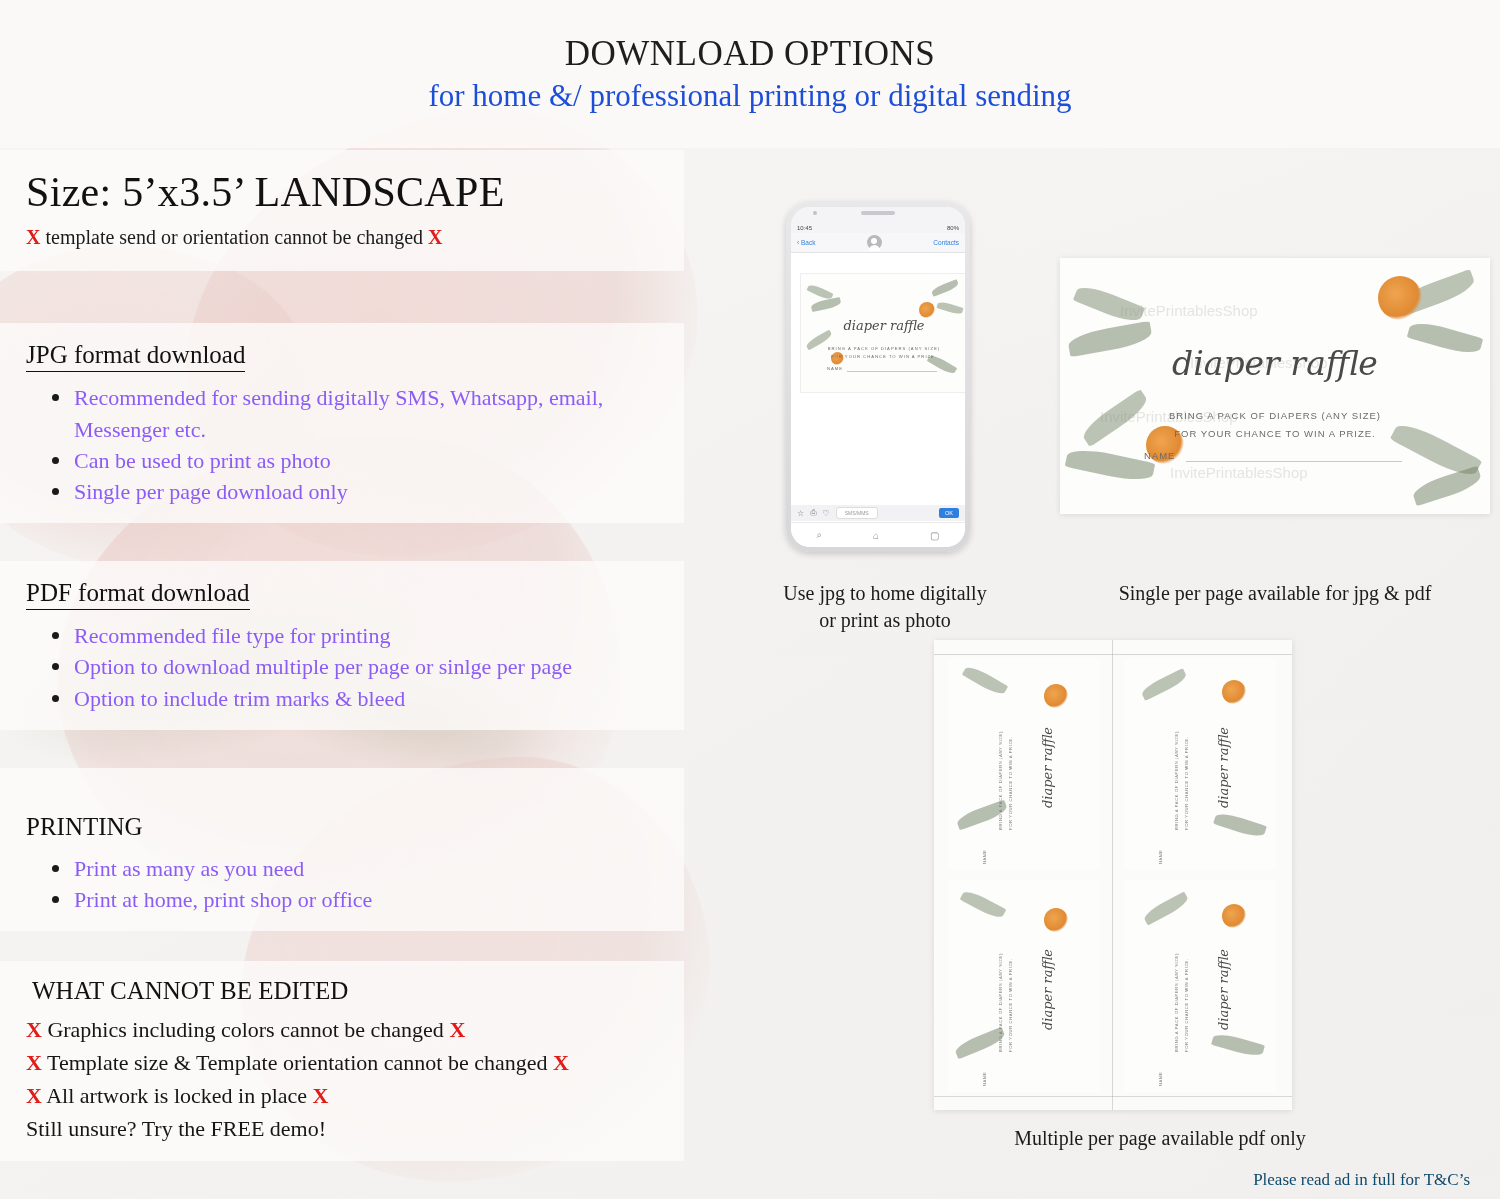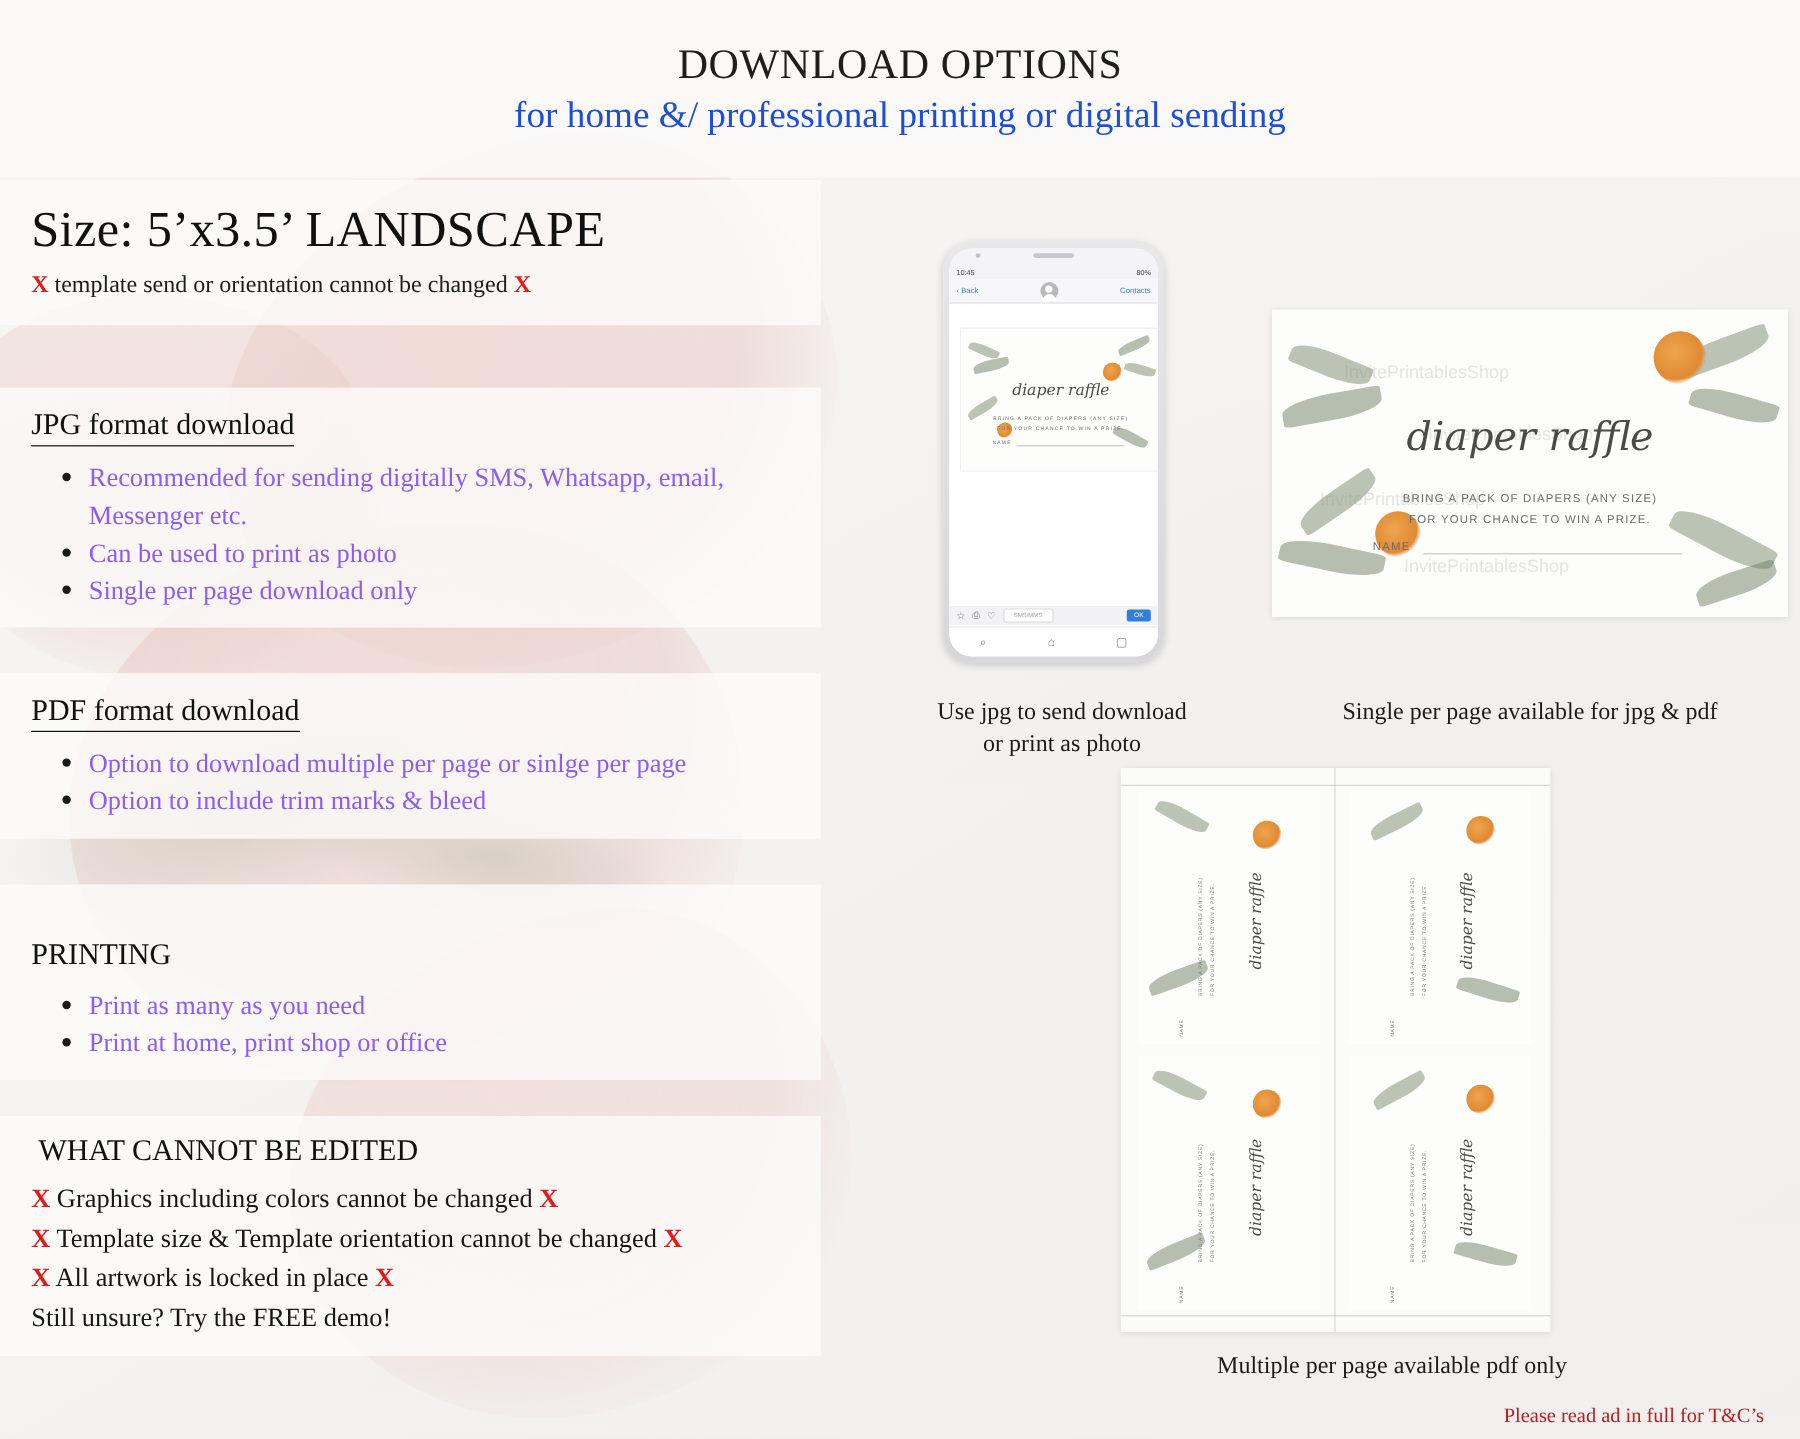--- a/index.html
+++ b/index.html
@@ -81,21 +81,21 @@
 
   
   .single{position:absolute;left:360px;top:108px;width:430px;height:256px;background:#fcfcfb;
     box-shadow:0 1px 6px rgba(0,0,0,.10);overflow:hidden;}
   .wm{position:absolute;color:rgba(140,140,140,.22);font-family:"Liberation Sans",sans-serif;font-size:15px;white-space:nowrap;}
 
   .cap{position:absolute;text-align:center;font-size:20px;color:#1b1b1b;line-height:1.35;}
   .cap-phone{left:20px;top:430px;width:330px;}
   .cap-single{left:350px;top:430px;width:450px;}
   .cap-multi{left:180px;top:975px;width:560px;}
-  .cap-tc{position:absolute;left:380px;top:1020px;width:390px;text-align:right;font-size:17px;color:#b91c1c;}
+  .cap-tc{position:absolute;left:380px;top:1020px;width:390px;text-align:right;font-size:17px;color:#0c4a6e;}
 
   
   .sheet{position:absolute;left:234px;top:490px;width:358px;height:470px;background:#fbfbfa;
     box-shadow:0 1px 6px rgba(0,0,0,.10);overflow:hidden;}
   .sheet .cut{position:absolute;background:rgba(150,150,150,.35);}
   .mini{position:absolute;background:#fdfdfc;overflow:hidden;}
   .mini .vtext{position:absolute;transform:rotate(-90deg);transform-origin:0 0;white-space:nowrap;}
   .vscript{font-family:"DejaVu Serif",serif;font-style:italic;color:#4a4a4a;font-size:13px;}
   .vsmall{font-family:"Liberation Sans",sans-serif;color:#777;font-size:4.2px;letter-spacing:.6px;}
 </style>
@@ -138,20 +138,21 @@
       <li>Can be used to print as photo</li>
       <li>Single per page download only</li>
     </ul>
   </div>
 
   <div class="gap-b"></div>
 
   <div class="panel">
     <div class="sec-title">PDF format download</div>
     <ul>
+      <li>Recommended file type for printing</li>
       <li>Option to download multiple per page or sinlge per page</li>
       <li>Option to include trim marks &amp; bleed</li>
     </ul>
   </div>
 
   <div class="gap-c"></div>
 
   <div class="panel">
     <div class="sec-title plain">PRINTING</div>
     <ul>
@@ -253,21 +254,21 @@
 
       <div class="script" style="top:86px;font-size:33px;">diaper raffle</div>
       <div class="small" style="top:152px;font-size:9.5px;">BRING A PACK OF DIAPERS (ANY SIZE)</div>
       <div class="small" style="top:170px;font-size:9.5px;">FOR YOUR CHANCE TO WIN A PRIZE.</div>
       <div class="small" style="top:192px;font-size:9.5px;text-align:left;padding-left:84px;">NAME</div>
       <div class="namerule" style="left:126px;top:203px;width:216px;"></div>
     </div>
   </div>
 
   <div class="cap cap-phone">
-    <span style="white-space:pre-line;">Use jpg to send download
+    <span style="white-space:pre-line;">Use jpg to home digitally
 or print as photo</span>
   </div>
   <div class="cap cap-single">Single per page available for jpg &amp; pdf</div>
 
   <div class="sheet">
     <div class="cut" style="left:178px;top:0;width:1px;height:470px;"></div>
     <div class="cut" style="left:0;top:14px;width:358px;height:1px;"></div>
     <div class="cut" style="left:0;top:456px;width:358px;height:1px;"></div>
 
     <div class="mini" style="left:14px;top:18px;width:152px;height:212px;">

